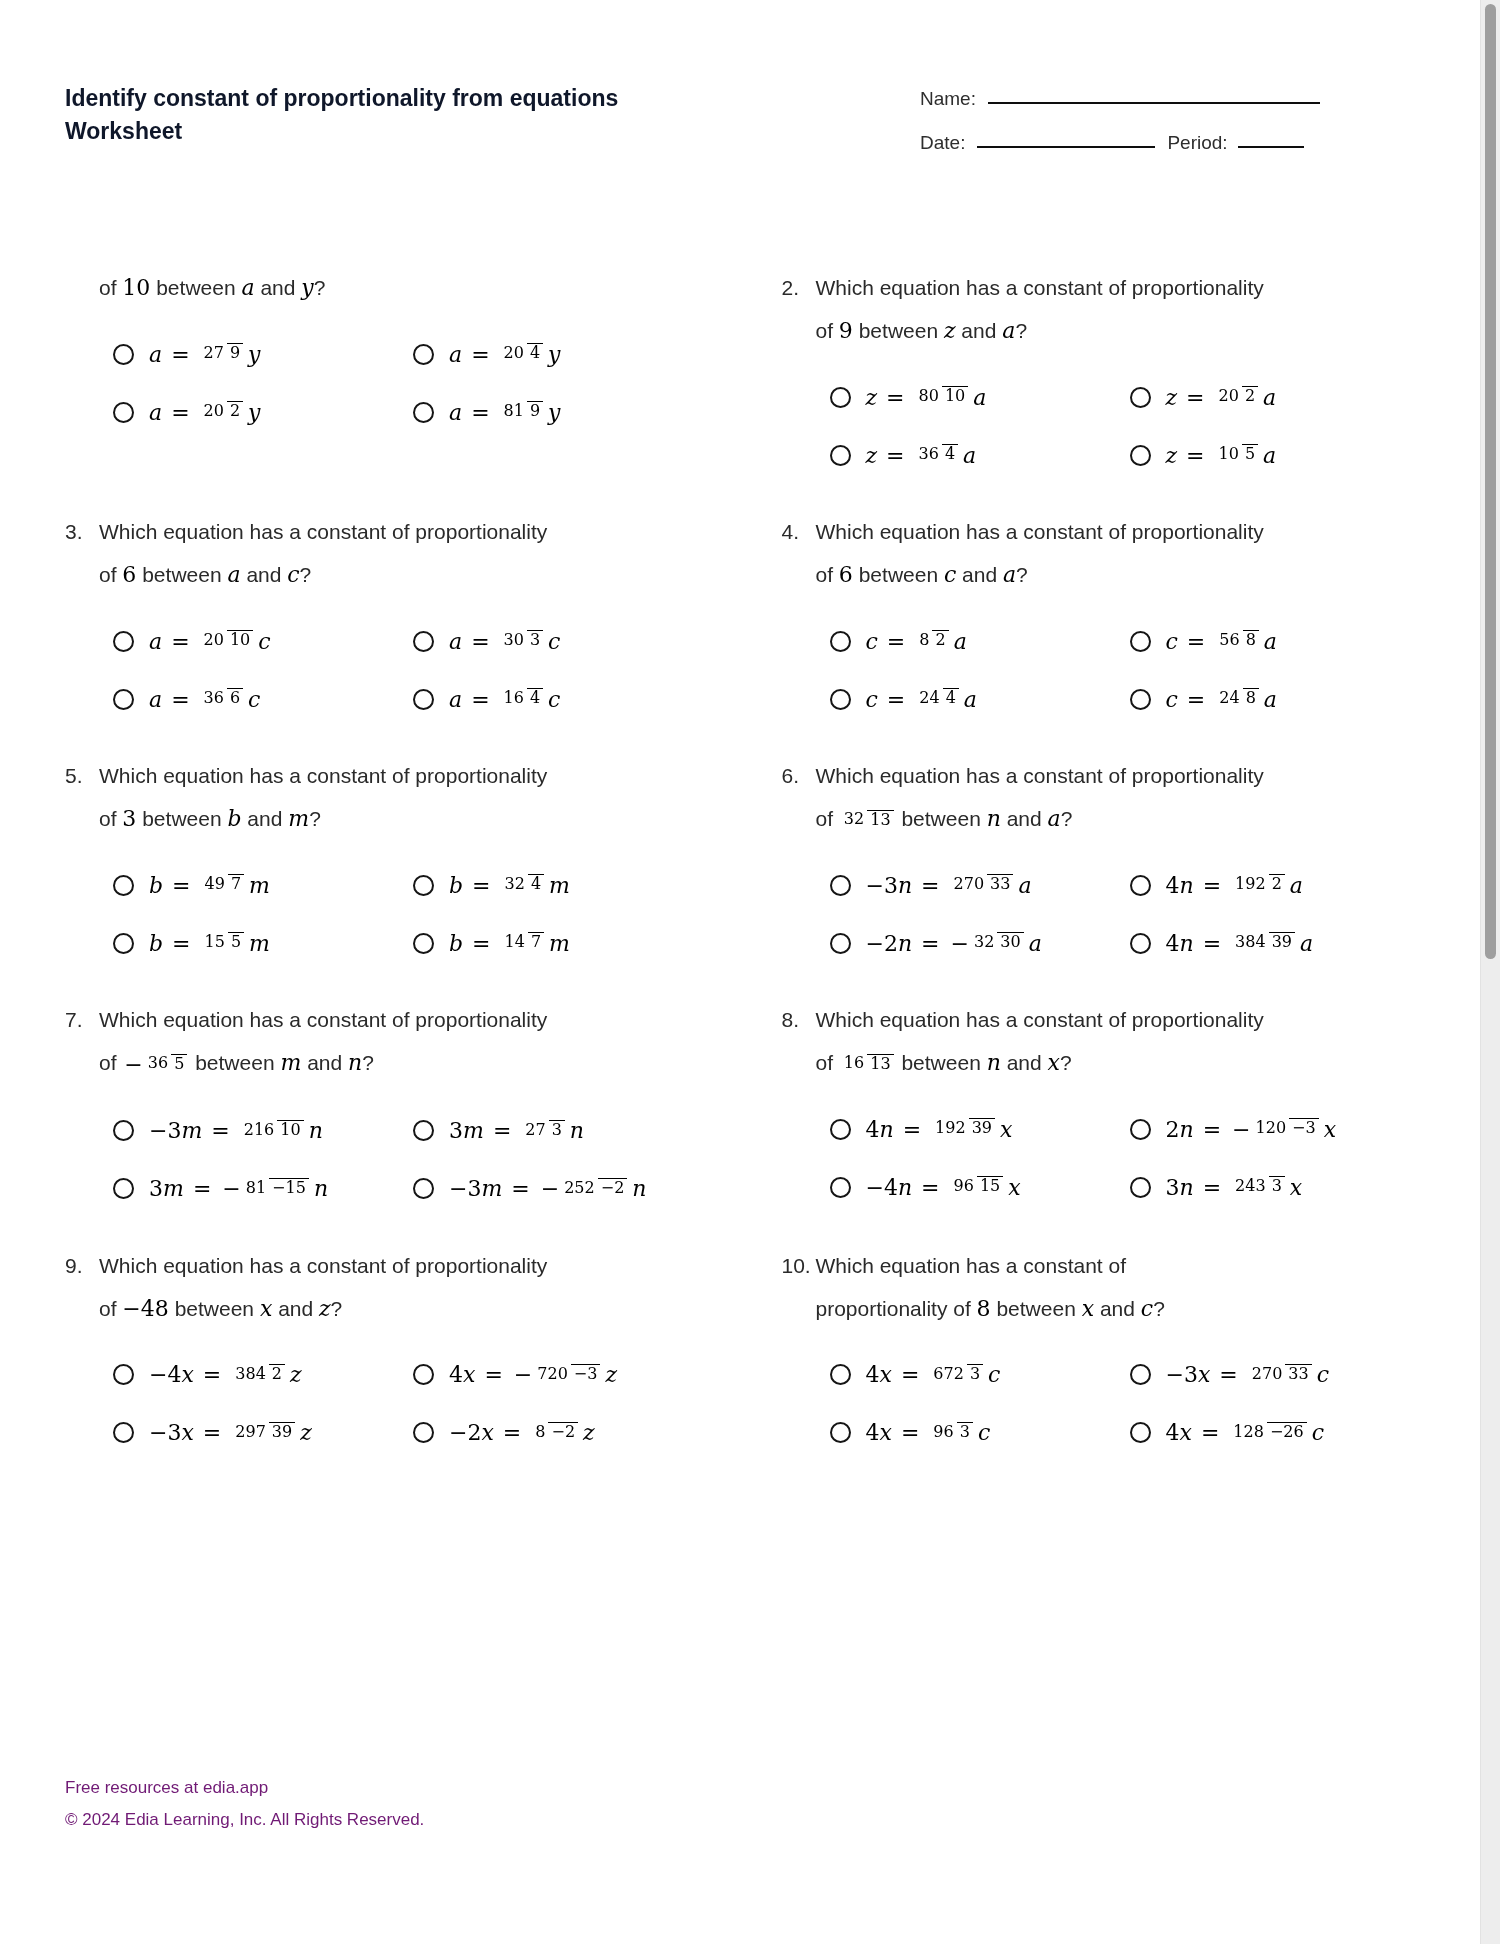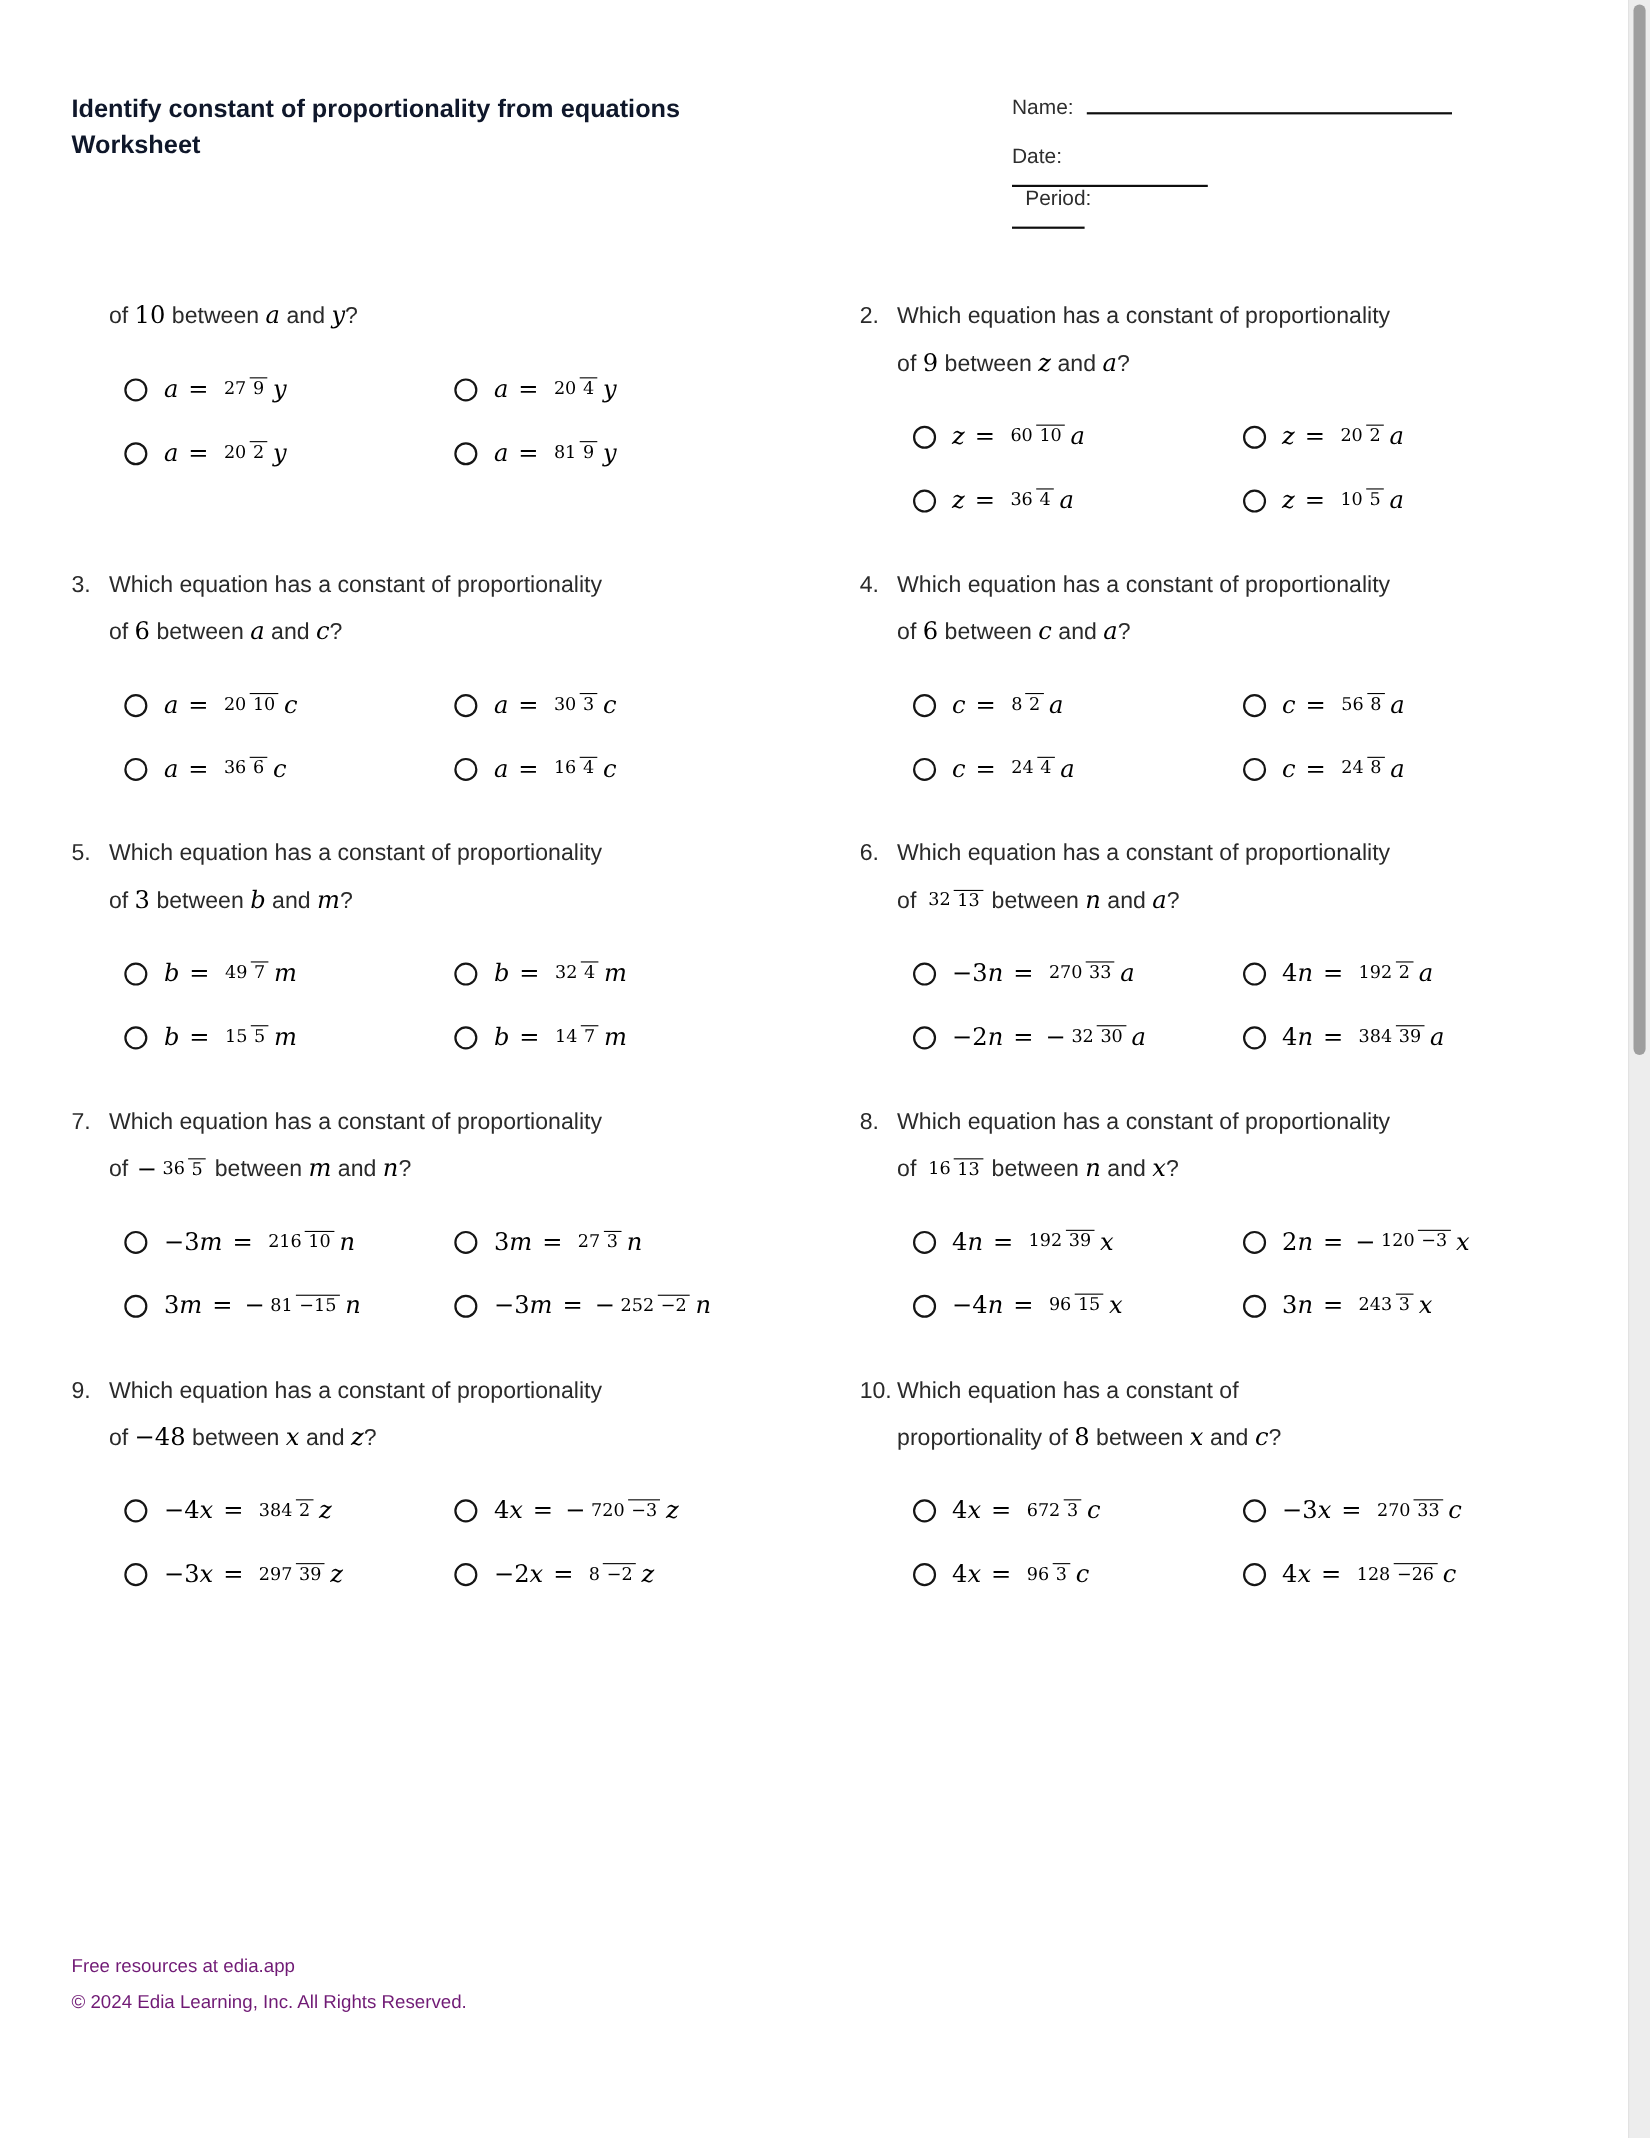--- a/index.html
+++ b/index.html
@@ -12,21 +12,21 @@
     overflow:hidden;
     color:#2a2a2a;
   }
 
   
   .title-block { position:absolute; left:65px; top:82px; }
   .title-line { font-size:23px; font-weight:700; line-height:33px; color:#0f172a; }
 
   .fillins { position:absolute; left:920px; top:88px; width:400px; }
   .fill-row { display:flex; align-items:flex-start; }
-  .fill-row + .fill-row { margin-top:22px;flex-direction:column; }
+  .fill-row + .fill-row { margin-top:22px; }
   .fill-label { font-size:19px; color:#2e2e2e; margin-right:12px; white-space:nowrap; }
   .fill-line { border-bottom:2px solid #0e0e0e; height:16px; }
   .fill-line.name { flex:1; }
   .fill-line.date { width:178px; }
   .fill-line.period { width:66px; }
   .fill-label.period { margin-left:12px; margin-right:10px; }
 
   
   main#questions {
     padding:266px 40px 0 65px;
@@ -167,21 +167,21 @@
       <div class="q-line"><span class="q-num">2.</span><span class="q-t">Which equation has a constant of proportionality</span></div>
       <div class="q-line q-line2">of <span class="mi">9</span> between <span class="mv">z</span> and <span class="mv">a</span>?</div>
       <div class="options">
         <div class="option">
           <span class="radio"></span>
           <span class="eq">
             <span class="mv">z</span>
             <span class="meq">=</span>
             <span class="fracwrap">
               <span class="frac">
-                <span class="fnum">60</span>
+                <span class="fnum">80</span>
                 <span class="fden">10</span>
               </span>
             </span>
             <span class="mv mrv">a</span>
           </span>
         </div>
         <div class="option">
           <span class="radio"></span>
           <span class="eq">
             <span class="mv">z</span>

